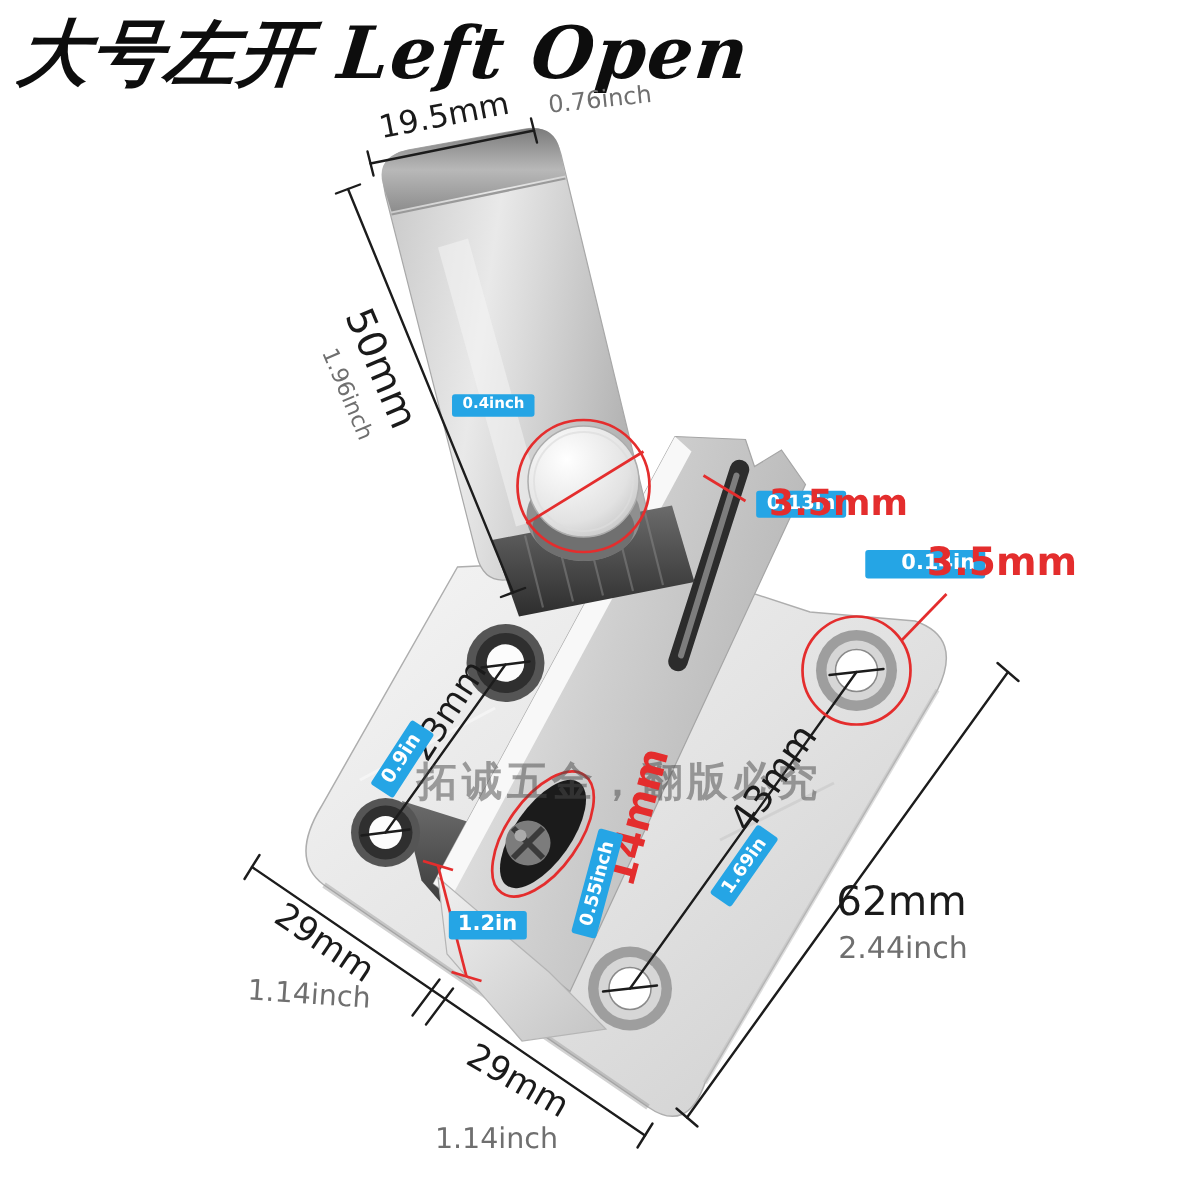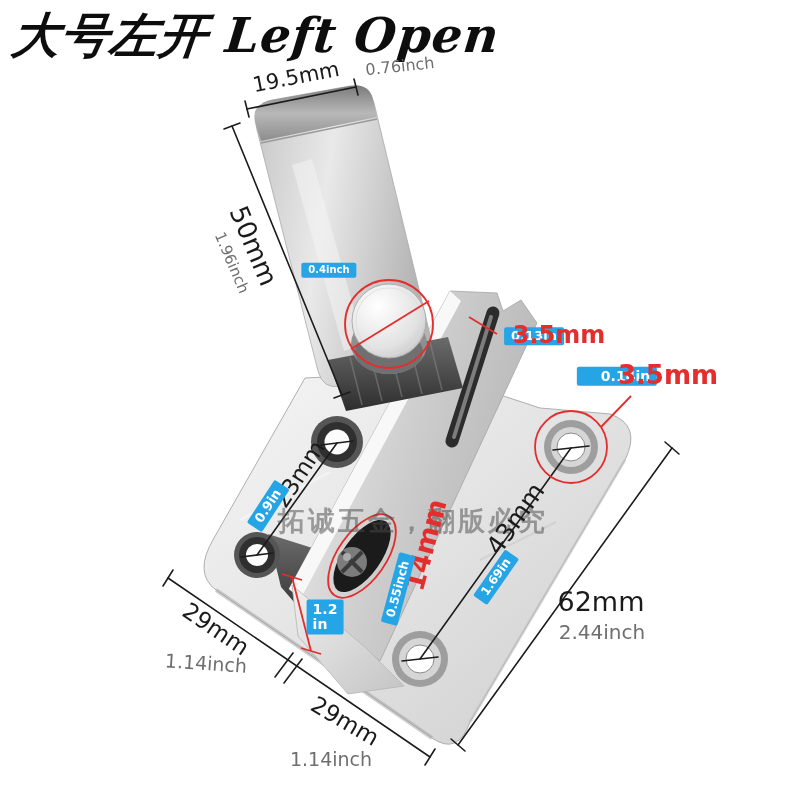--- a/index.html
+++ b/index.html
@@ -6,21 +6,21 @@
   #canvas{position:relative;width:800px;height:800px;background:#ffffff;overflow:hidden;
           font-family:"DejaVu Sans","Liberation Sans",sans-serif;}
   #photo{position:absolute;left:0;top:0;}
   .lbl{position:absolute;white-space:nowrap;line-height:1.05;transform-origin:center;}
   .ctr{transform:translate(-50%,-50%);}
   .mm{color:#1a1a1a;}
   .inch{color:#6f6f6f;}
   .red{color:#e42d2d;font-weight:bold;}
   .chip{background:#25a5e5;color:#ffffff;font-weight:bold;padding:2px 7px;border-radius:2px;}
   .chip2{background:#25a5e5;color:#ffffff;font-weight:bold;padding:2px 6px;border-radius:2px;
-         display:flex;flex-direction:column;align-items:flex-start;line-height:1.1;}
+         display:flex;flex-direction:row;align-items:flex-start;line-height:1.1;}
   #title{position:absolute;left:12px;top:4px;font-family:"DejaVu Serif","Liberation Serif",serif;
          font-style:italic;font-weight:bold;font-size:48px;color:#0d0d0d;transform:skewX(-6deg);
          letter-spacing:1px;}
   #watermark{position:absolute;left:413px;top:497px;transform:translate(-50%,-50%);
              font-family:"DejaVu Serif","Liberation Serif",serif;font-weight:bold;font-size:27px;
              color:#4a4a4a;opacity:0.5;letter-spacing:3px;white-space:nowrap;margin-top:24px;}
 </style>
 </head>
 <body>
 

